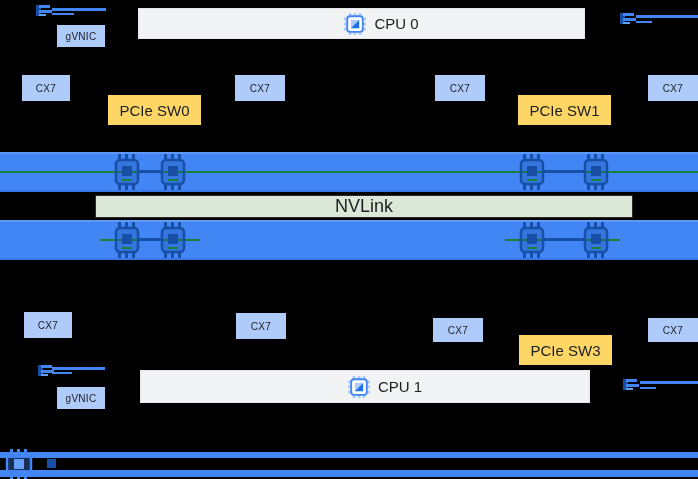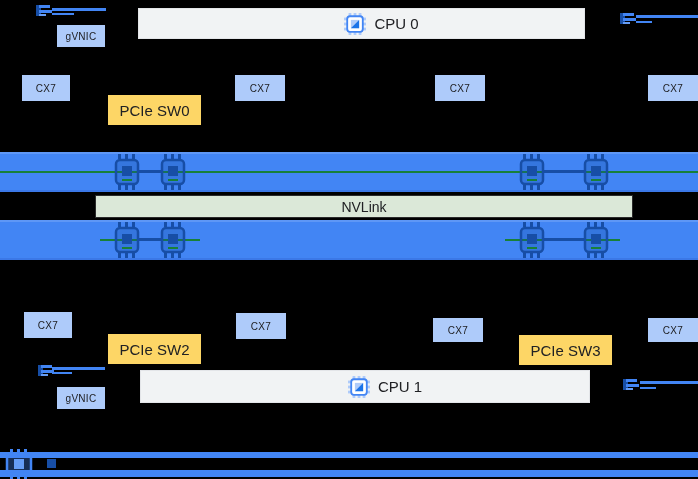--- a/index.html
+++ b/index.html
@@ -4,21 +4,21 @@
 <style>
   html,body{margin:0;padding:0;background:#000;}
   .diagram{
     position:relative;width:698px;height:479px;background:#000000;overflow:hidden;
     font-family:"Liberation Sans",sans-serif;color:#202124;
   }
   .box{position:absolute;display:flex;align-items:center;justify-content:center;box-sizing:border-box;}
   .cpu-box{background:#f1f3f4;border:1px solid #e3e5e8;font-size:15px;font-weight:500;color:#202124;gap:8px;padding-left:40px;}
   .blue-box{background:#aecbfa;font-size:10px;color:#202124;letter-spacing:.3px;}
   .yellow-box{background:#fdd666;font-size:15px;font-weight:500;color:#202124;margin-top:24px;}
-  .nvlink-bar{background:#dbe8d8;border:1px solid #2b2b2b;font-size:14px;color:#202124;}
+  .nvlink-bar{background:#dbe8d8;border:1px solid #2b2b2b;font-size:18px;color:#202124;}
   .gpu-bar{position:absolute;left:0;width:698px;height:40px;background:#4285f4;
     border-top:2px solid #5e97f6;border-bottom:2px solid #3b78e7;box-sizing:border-box;}
   .green-line{position:absolute;height:2px;background:#188038;}
   .hline{position:absolute;background:#4285f4;}
   .icon{position:absolute;line-height:0;}
   .chip-link{position:absolute;height:3px;background:#174ea6;}
   .navy-dot{position:absolute;width:9px;height:9px;background:#174ea6;}
 </style>
 </head>
 <body>
@@ -80,20 +80,23 @@
   </div>
   <div class="box yellow-box" style="left:108px;top:71px;width:93px;height:30px">
     <span>PCIe SW0</span>
   </div>
   <div class="box blue-box" style="left:235px;top:75px;width:50px;height:26px">
     <span>CX7</span>
   </div>
   <div class="box blue-box" style="left:435px;top:75px;width:50px;height:26px">
     <span>CX7</span>
   </div>
+  <div class="box yellow-box" style="left:518px;top:71px;width:93px;height:30px">
+    <span>PCIe SW1</span>
+  </div>
   <div class="box blue-box" style="left:648px;top:75px;width:50px;height:26px">
     <span>CX7</span>
   </div>
 
   <div class="gpu-bar" style="top:152px"></div>
   <div class="green-line" style="left:0;top:171px;width:698px"></div>
   <div class="chip-link" style="left:138px;top:170px;width:24px"></div>
   <div class="chip-link" style="left:543px;top:170px;width:42px"></div>
 
   <span class="icon" style="left:114px;top:154px">
@@ -223,23 +226,20 @@
           <rect x="18" y="31" width="3" height="5"></rect>
         </g>
       <rect x="2" y="6" width="22" height="24" rx="4" fill="rgba(23,78,166,0.28)" stroke="#174ea6" stroke-width="2.5"></rect>
       <rect x="8" y="12" width="10" height="10" fill="#174ea6"></rect>
       <rect x="8" y="25" width="10" height="2" fill="#188038"></rect>
     </svg>
   </span>
 
   <div class="box blue-box" style="left:24px;top:312px;width:48px;height:26px">
     <span>CX7</span>
-  </div>
-  <div class="box yellow-box" style="left:108px;top:310px;width:93px;height:30px">
-    <span>PCIe SW2</span>
   </div>
   <div class="box blue-box" style="left:236px;top:313px;width:50px;height:26px">
     <span>CX7</span>
   </div>
   <div class="box blue-box" style="left:433px;top:318px;width:50px;height:24px">
     <span>CX7</span>
   </div>
   <div class="box yellow-box" style="left:519px;top:311px;width:93px;height:30px">
     <span>PCIe SW3</span>
   </div>

